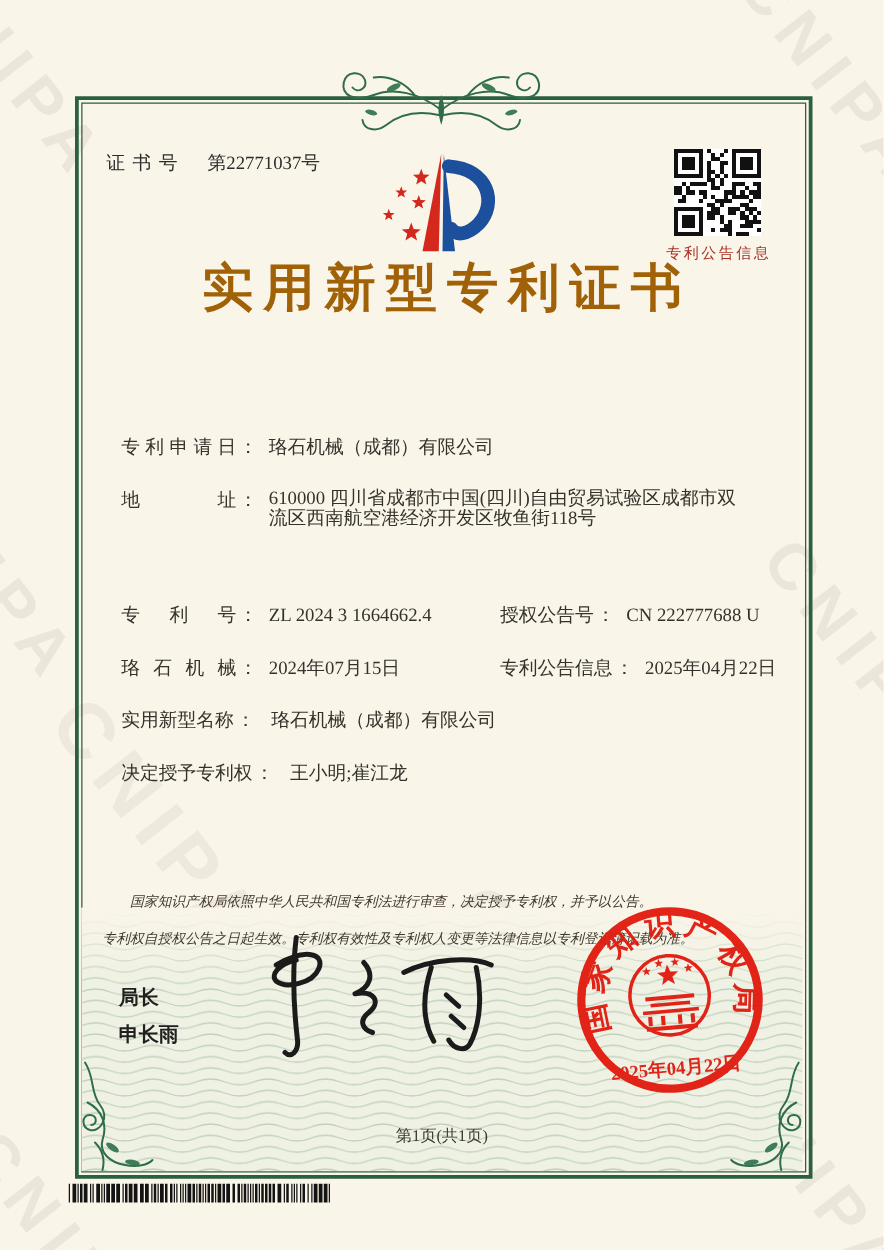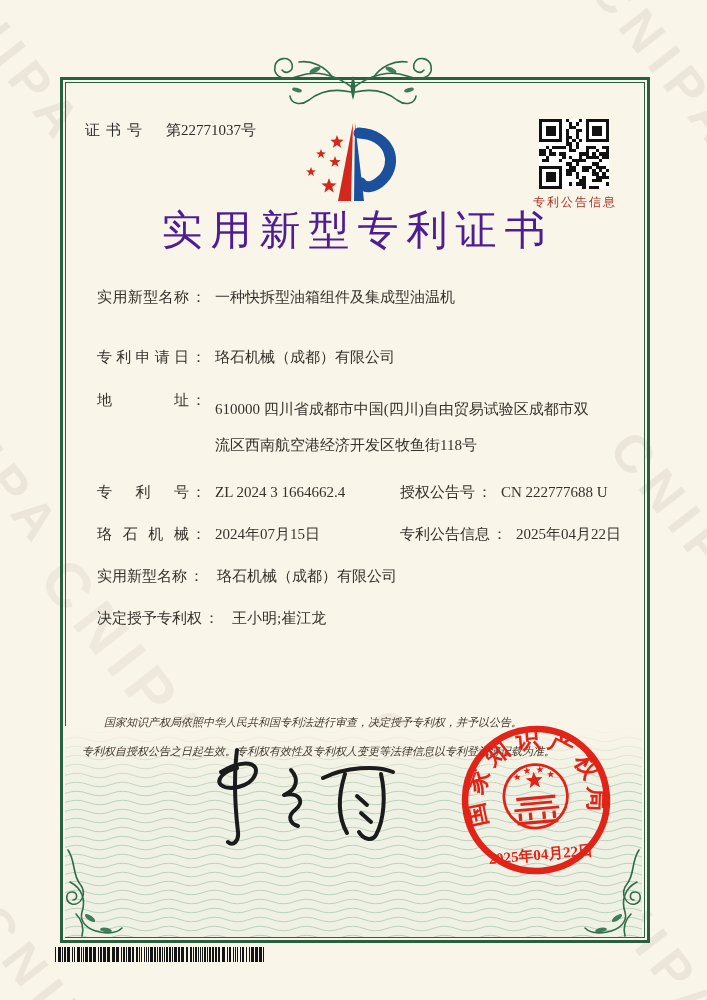--- a/index.html
+++ b/index.html
@@ -17,28 +17,28 @@
   .waves{position:absolute;left:65px;top:726px;width:577px;height:211px;z-index:1;}
   .ornament{position:absolute;z-index:3;}
   
   .cert-no{position:absolute;left:85px;top:121px;font-size:15px;color:#2b2b2b;z-index:4;}
   .cert-no .lab{letter-spacing:6px;margin-right:18px;}
   .logo{position:absolute;left:285px;top:103px;z-index:4;}
   .qr{position:absolute;left:539px;top:119px;width:70px;height:70px;z-index:4;background:#fff;}
   .qr-label{position:absolute;left:521px;top:194px;width:108px;text-align:center;
             font-size:12px;letter-spacing:2px;color:#a93226;z-index:4;}
   .title{position:absolute;left:0;top:203px;width:707px;text-align:center;
-         font-size:41px;font-weight:normal;letter-spacing:8px;text-indent:8px;color:#4c1d95;z-index:4;}
+         font-size:41px;font-weight:bold;letter-spacing:8px;text-indent:8px;color:#a16207;z-index:4;}
   
   .row{position:absolute;left:97px;font-size:15px;color:#35322c;z-index:4;white-space:nowrap;}
   .flabel{display:inline-block;width:92px;text-align:justify;text-align-last:justify;}
   .flabel.w7{width:auto;text-align:left;text-align-last:left;}
   .colon{margin-left:2px;}
   .fvalue{margin-left:9px;}
-  .fvalue.multi{display:inline-block;vertical-align:top;white-space:pre-line;line-height:36px;margin-left:9px;}
+  .fvalue.multi{display:inline-block;vertical-align:top;white-space:pre-line;line-height:16px;margin-left:9px;}
   .rcol{position:absolute;left:303px;top:0;}
   .rlabel{display:inline-block;}
   
   .legal{position:absolute;left:82px;top:708px;width:548px;font-size:11px;line-height:29px;
          font-style:italic;color:#41382c;z-index:4;}
   .legal .l1{text-indent:2em;}
   
   .signer{position:absolute;left:95px;top:784px;z-index:4;
           font-family:"Liberation Sans","DejaVu Sans",sans-serif;font-weight:bold;
           font-size:16px;color:#20201e;line-height:30px;}
@@ -348,23 +348,20 @@
         <rect x="13" y="20" width="1" height="1"></rect>
         <rect x="15" y="20" width="1" height="1"></rect>
         <rect x="16" y="20" width="1" height="1"></rect>
         <rect x="17" y="20" width="1" height="1"></rect>
       </g>
   </svg>
   <div class="qr-label">专利公告信息</div>
 
   <div class="title">实用新型专利证书</div>
 
-  <div class="row" style="top:288px">
-    <span class="flabel">实用新型名称</span><span class="colon">：</span><span class="fvalue">一种快拆型油箱组件及集成型油温机</span>
-  </div>
   <div class="row" style="top:348px">
     <span class="flabel">专利申请日</span><span class="colon">：</span><span class="fvalue">珞石机械（成都）有限公司</span>
   </div>
   <div class="row" style="top:391px">
     <span class="flabel">地址</span><span class="colon">：</span><span class="fvalue multi" style="width:430px">610000 四川省成都市中国(四川)自由贸易试验区成都市双
 流区西南航空港经济开发区牧鱼街118号</span>
   </div>
 
   <div class="row" style="top:483px">
     <span class="flabel">专利号</span><span class="colon">：</span><span class="fvalue">ZL 2024 3 1664662.4</span>
@@ -384,20 +381,24 @@
   </div>
   <div class="row" style="top:609px">
     <span class="flabel w7">决定授予专利权</span><span class="colon">：</span><span class="fvalue" style="margin-left:13px">王小明;崔江龙</span>
   </div>
 
   <div class="legal">
     <div class="l1">国家知识产权局依照中华人民共和国专利法进行审查，决定授予专利权，并予以公告。</div>
     <div class="l2">专利权自授权公告之日起生效。专利权有效性及专利权人变更等法律信息以专利登记簿记载为准。</div>
   </div>
 
+  <div class="signer">
+    <div>局长</div>
+    <div>申长雨</div>
+  </div>
 
   <svg class="sig" width="220" height="115" viewBox="0 0 220 115" aria-label="申长雨">
     <g fill="none" stroke="#1b1b1b" stroke-width="4" stroke-linecap="round" stroke-linejoin="round">
       <path d="M52 10 C49 34 49 58 53 92 C54 101 48 107 43 102"></path>
       <path d="M36 32 C60 18 75 23 70 35 C65 47 44 51 36 45 C31 40 38 31 52 28"></path>
       <path d="M106 30 C115 40 111 50 99 55 C115 52 120 62 110 70 C101 77 106 84 113 86"></path>
       <path d="M138 38 C160 27 192 25 208 32"></path>
       <path d="M160 34 C153 56 153 77 162 93"></path>
       <path d="M196 34 C201 56 199 80 191 95 C187 102 178 99 174 92"></path>
       <path d="M172 56 l10 9"></path>
@@ -427,16 +428,17 @@
         <rect x="-20" y="13" width="3.5" height="8"></rect>
         <rect x="-9" y="13" width="3.5" height="8"></rect>
         <rect x="5.5" y="13" width="3.5" height="8"></rect>
         <rect x="16.5" y="13" width="3.5" height="8"></rect>
         <rect x="-22" y="22" width="44" height="3.5"></rect>
       </g>
       <text x="0" y="64" text-anchor="middle" font-size="16" font-weight="bold" stroke="none" font-family="Liberation Serif, DejaVu Serif, serif">2025年04月22日</text>
     </g>
   </svg>
 
+  <div class="footer">第1页(共1页)</div>
 
   <div class="barcode"><i style="width: 1px; margin-right: 2px;"></i><i style="width: 3px; margin-right: 1px;"></i><i style="width: 1px; margin-right: 1px;"></i><i style="width: 2px; margin-right: 1px;"></i><i style="width: 3px; margin-right: 2px;"></i><i style="width: 1px; margin-right: 1px;"></i><i style="width: 1px; margin-right: 2px;"></i><i style="width: 3px; margin-right: 1px;"></i><i style="width: 1px; margin-right: 1px;"></i><i style="width: 1px; margin-right: 1px;"></i><i style="width: 3px; margin-right: 1px;"></i><i style="width: 3px; margin-right: 1px;"></i><i style="width: 3px; margin-right: 2px;"></i><i style="width: 1px; margin-right: 1px;"></i><i style="width: 2px; margin-right: 1px;"></i><i style="width: 3px; margin-right: 1px;"></i><i style="width: 3px; margin-right: 2px;"></i><i style="width: 3px; margin-right: 1px;"></i><i style="width: 3px; margin-right: 2px;"></i><i style="width: 1px; margin-right: 1px;"></i><i style="width: 2px; margin-right: 1px;"></i><i style="width: 1px; margin-right: 1px;"></i><i style="width: 3px; margin-right: 1px;"></i><i style="width: 2px; margin-right: 2px;"></i><i style="width: 2px; margin-right: 1px;"></i><i style="width: 1px; margin-right: 1px;"></i><i style="width: 1px; margin-right: 2px;"></i><i style="width: 1px; margin-right: 1px;"></i><i style="width: 1px; margin-right: 1px;"></i><i style="width: 1px; margin-right: 1px;"></i><i style="width: 3px; margin-right: 1px;"></i><i style="width: 2px; margin-right: 1px;"></i><i style="width: 1px; margin-right: 1px;"></i><i style="width: 2px; margin-right: 1px;"></i><i style="width: 1px; margin-right: 1px;"></i><i style="width: 1px; margin-right: 1px;"></i><i style="width: 2px; margin-right: 1px;"></i><i style="width: 2px; margin-right: 1px;"></i><i style="width: 1px; margin-right: 1px;"></i><i style="width: 3px; margin-right: 1px;"></i><i style="width: 2px; margin-right: 1px;"></i><i style="width: 3px; margin-right: 2px;"></i><i style="width: 2px; margin-right: 2px;"></i><i style="width: 2px; margin-right: 1px;"></i><i style="width: 1px; margin-right: 1px;"></i><i style="width: 2px; margin-right: 1px;"></i><i style="width: 1px; margin-right: 1px;"></i><i style="width: 1px; margin-right: 1px;"></i><i style="width: 1px; margin-right: 1px;"></i><i style="width: 2px; margin-right: 1px;"></i><i style="width: 1px; margin-right: 1px;"></i><i style="width: 2px; margin-right: 1px;"></i><i style="width: 2px; margin-right: 1px;"></i><i style="width: 2px; margin-right: 1px;"></i><i style="width: 2px; margin-right: 2px;"></i><i style="width: 3px; margin-right: 2px;"></i><i style="width: 1px; margin-right: 1px;"></i><i style="width: 2px; margin-right: 2px;"></i><i style="width: 1px; margin-right: 1px;"></i><i style="width: 1px; margin-right: 1px;"></i><i style="width: 1px; margin-right: 2px;"></i><i style="width: 1px; margin-right: 1px;"></i><i style="width: 2px; margin-right: 2px;"></i><i style="width: 1px; margin-right: 2px;"></i><i style="width: 1px; margin-right: 1px;"></i><i style="width: 3px; margin-right: 1px;"></i><i style="width: 3px; margin-right: 1px;"></i><i style="width: 3px; margin-right: 1px;"></i><i style="width: 1px; margin-right: 1px;"></i></div>
 
 </div>
 
 </body></html>

